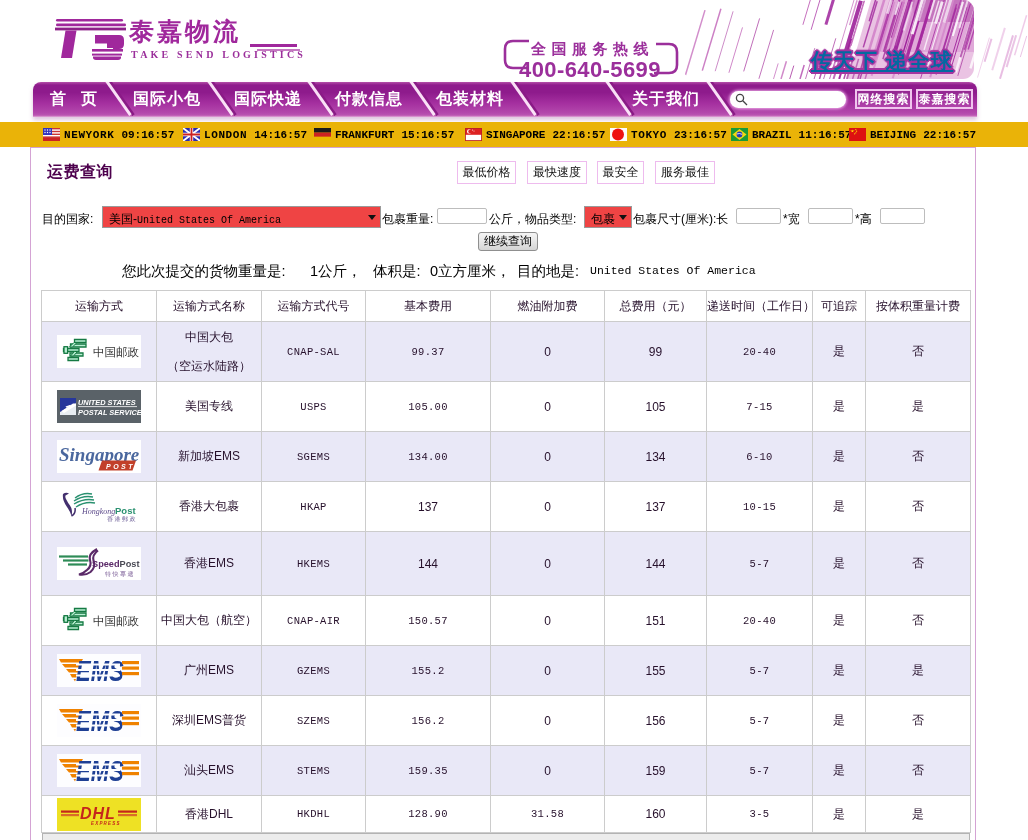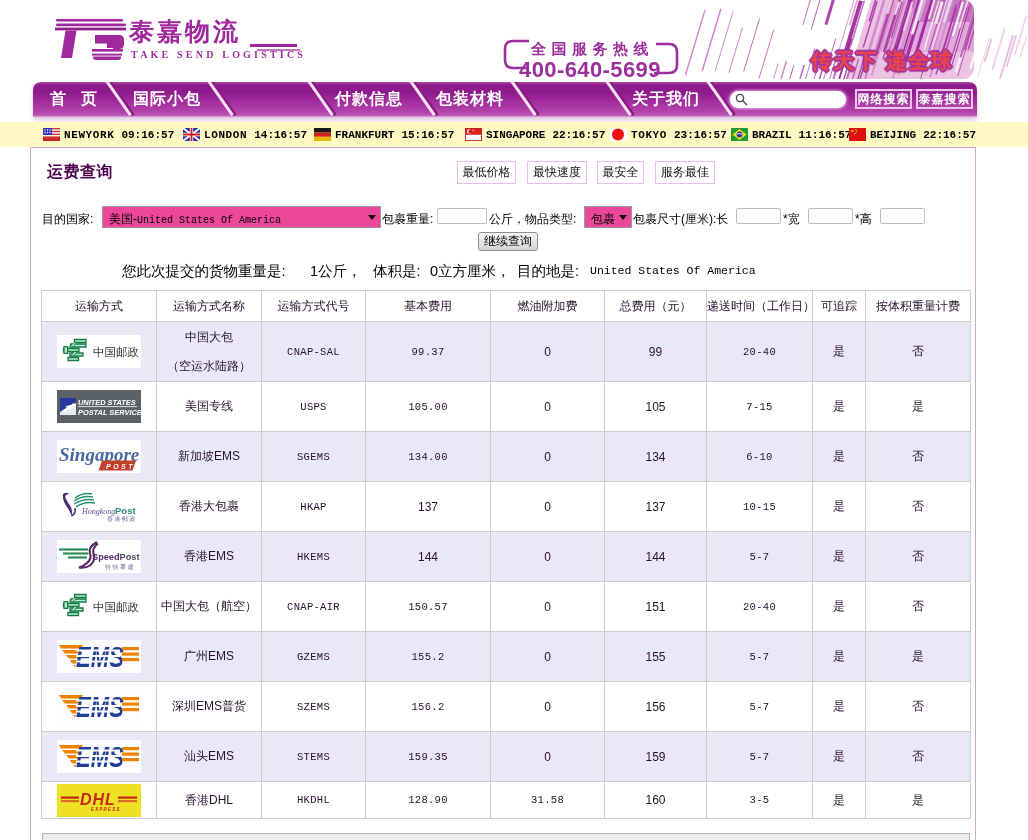--- a/index.html
+++ b/index.html
@@ -5,46 +5,46 @@
 * { margin:0; padding:0; box-sizing:border-box; }
 html,body { width:1028px; height:840px; }
 body { background:#fff; font-family:"Liberation Sans",sans-serif; position:relative; overflow:hidden; }
 .abs { position:absolute; }
 
 #brandtxt { left:129px; top:15px; font-size:25px; font-weight:bold; color:#a0289c; letter-spacing:3px; white-space:nowrap; }
 #brandsub { left:131px; top:49px; font-size:10px; font-family:"Liberation Serif",serif; font-weight:bold; color:#9b2f9b; letter-spacing:3.2px; white-space:nowrap; }
 #hotline { left:500px; top:36px; width:185px; height:44px; }
 #hotline .l1 { position:absolute; left:31px; top:4px; font-size:15px; font-weight:bold; letter-spacing:5.5px; color:#9b2f9b; white-space:nowrap; }
 #hotline .l2 { position:absolute; left:19px; top:21px; font-size:22px; font-weight:bold; letter-spacing:0.4px; color:#9b2f9b; white-space:nowrap; }
-#slogan { left:811px; top:47px; font-size:21px; font-weight:bold; color:#ef4444; letter-spacing:1.5px; white-space:nowrap;
-  text-shadow:-2px 0 1px #a435a0, 2px 0 1px #a435a0, 0 -2px 1px #a435a0, 0 2px 1px #a435a0, -1px -1px 0 #a435a0, 1px 1px 0 #a435a0, 1px -1px 0 #a435a0, -1px 1px 0 #a435a0; }
+#slogan { left:811px; top:47px; font-size:21px; font-weight:bold; color:#0369a1; letter-spacing:1.5px; white-space:nowrap;
+  text-shadow:-2px 0 1px #a435a0, 2px 0 1px #a435a0, 0 -2px 1px #a435a0, 0 2px 1px #a435a0, -1px -1px 0 #a435a0, 1px 1px 0 #a435a0, 1px -1px 0 #a435a0, -1px 1px 0 #a435a0;text-decoration:underline; }
 
 #nav { left:33px; top:82px; width:944px; height:35px; border-radius:8px 8px 0 0; overflow:hidden;
   background:linear-gradient(180deg,#b44fa8 0,#8e1b8c 3px,#8e1b8c 30%,#a42f9f 60%,#b347ac 88%,#bb55b2 95%,#e2a7d8 100%);
   box-shadow:0 3px 4px rgba(190,140,190,.5); }
 .nit { position:absolute; top:0; height:35px; line-height:34px; width:110px; text-align:center; color:#fff; font-size:16px; font-weight:bold; letter-spacing:1px; }
 .sepw,.sepd { position:absolute; top:-2px; width:2.6px; height:44px; transform:rotate(-35deg); transform-origin:0 0; }
 .sepw { background:#ffeafc; opacity:.95; }
 .sepd { background:#8a1a86; }
 #srch { position:absolute; left:697px; top:9px; width:116px; height:17px; background:#fff; border-radius:9px; box-shadow:0 0 3px 1px rgba(255,200,250,.8); }
 #srch svg { position:absolute; left:5px; top:2px; }
 .sbtn { position:absolute; top:7px; width:57px; height:20px; border:2px solid #f0c4ee; color:#fff; font-size:12px; font-weight:bold; text-align:center; line-height:16px; letter-spacing:1px; background:rgba(255,255,255,0.06); }
 
-#clock { left:0; top:122px; width:1028px; height:25px; background:#fef9c3; }
+#clock { left:0; top:122px; width:1028px; height:25px; background:#eab308; }
 .cg { position:absolute; top:0; height:25px; display:flex; align-items:center; font-family:"Liberation Mono",monospace; font-size:11px; font-weight:bold; color:#000; white-space:nowrap; }
 .cg .fl { width:17px; height:13px; margin-right:4px; flex:none; position:relative; overflow:hidden; }
 .cg .nm { letter-spacing:0.6px; margin-right:7px; }
 
 #wrap { left:30px; top:147px; width:946px; height:694px; border:1px solid #d4a3d4; background:#fff; }
 #title { position:absolute; left:16px; top:14px; font-size:16px; font-weight:bold; color:#4d004d; letter-spacing:0.5px; }
 .fbtn { position:absolute; top:13px; height:23px; border:1px solid #eebbee; background:#fff; color:#111; font-size:12px; text-align:center; line-height:21px; }
 #form { position:absolute; left:0; top:0; width:944px; font-size:12px; color:#000; }
 #form .lbl { position:absolute; top:63px; white-space:nowrap; }
 .inp { position:absolute; top:60px; width:45px; height:16px; border:1px solid #bdbdbd; border-radius:2px; background:#fff; }
-.sel { position:absolute; top:58px; height:22px; border:1px solid #9a9a9a; background:#ec4899; font-size:12px; }
+.sel { position:absolute; top:58px; height:22px; border:1px solid #9a9a9a; background:#ef4444; font-size:12px; }
 .sel .arr { position:absolute; right:4px; top:8px; width:0; height:0; border-left:4px solid transparent; border-right:4px solid transparent; border-top:5px solid #111; }
 .mono { font-family:"Liberation Mono",monospace; font-size:11px; }
 td.mono,td .mono { font-size:10.5px; letter-spacing:0.3px; }
 #go { position:absolute; left:447px; top:84px; width:60px; height:19px; background:linear-gradient(180deg,#f4f4f4,#e8e8e8 45%,#d4d4d4); border:1px solid #8f8f8f; border-radius:3px; font-size:12px; color:#000; text-align:center; line-height:17px; }
 #summary { position:absolute; left:0; top:114px; width:944px; font-size:14.5px; color:#000; white-space:nowrap; }
 
 table { position:absolute; left:10px; top:142px; width:929px; border-collapse:collapse; table-layout:fixed; }
 td { border:1px solid #ccc; text-align:center; vertical-align:middle; color:#26102b; font-size:12px; }
 tr.h td { height:31px; white-space:nowrap; }
 tr.alt { background:#e9e8f7; }
@@ -181,20 +181,21 @@
 <line x1="333.1" y1="35.2" x2="323.6" y2="67.1" stroke="#dd9cd4" stroke-width="2" opacity="0.59"></line>
 <line x1="343.6" y1="15.2" x2="331.6" y2="55.2" stroke="#e7b3de" stroke-width="1.5" opacity="0.68"></line>
 <line x1="343.7" y1="35.9" x2="337.3" y2="57.1" stroke="#dd9cd4" stroke-width="1" opacity="0.60"></line>
     </g>
 </svg>
 <div class="abs" id="slogan">传天下 递全球</div>
 
 <div class="abs" id="nav">
   <div class="nit" style="left:-14px;"><span style="letter-spacing:15px">首</span>页</div>
   <div class="nit" style="left:79px;">国际小包</div>
+  <div class="nit" style="left:180px;">国际快递</div>
   <div class="nit" style="left:382px;">包装材料</div>
   <div class="nit" style="left:281px;">付款信息</div>
   <div class="nit" style="left:578px;">关于我们</div>
   <div class="sepd" style="left:74px;"></div>
     <div class="sepw" style="left:71px;"></div>
   <div class="sepd" style="left:175.5px;"></div>
     <div class="sepw" style="left:172.5px;"></div>
   <div class="sepd" style="left:276.4px;"></div>
     <div class="sepw" style="left:273.4px;"></div>
   <div class="sepd" style="left:377.7px;"></div>
@@ -448,21 +449,21 @@
           </td>
           <td>香港大包裹</td>
           <td class="mono">HKAP</td>
           <td>137</td>
           <td>0</td>
           <td>137</td>
           <td class="mono">10-15</td>
           <td>是</td>
           <td>否</td>
         </tr>
-    <tr class="alt" style="height:50px;">
+    <tr class="alt" style="height:64px;">
           <td class="lg">
             <div class="lgbox" id="lg-sp"><svg width="84" height="33" viewBox="0 0 84 33">
                 <rect width="84" height="33" fill="#fff"></rect>
                 <g stroke="#2e8b57" fill="none">
                   <line x1="2" y1="9.5" x2="31" y2="9.5" stroke-width="2.2"></line>
                   <line x1="6" y1="13.5" x2="31.5" y2="13.5" stroke-width="2.2"></line>
                   <line x1="11" y1="17.5" x2="30" y2="17.5" stroke-width="2.2"></line>
                 </g>
                 <path d="M40,2 Q31,7 33,13 Q35,19 30,23 Q27,26 22,27.5 Q29,28.5 33.5,25 Q39,20 36.5,13.5 Q35,8 41,3.5" fill="none" stroke="#5b2a68" stroke-width="2.1"></path>
                 <text x="35" y="20" font-family="Liberation Sans,sans-serif" font-weight="bold" font-size="9.2"><tspan fill="#5b2a68">Speed</tspan><tspan fill="#4a4a55">Post</tspan></text>

